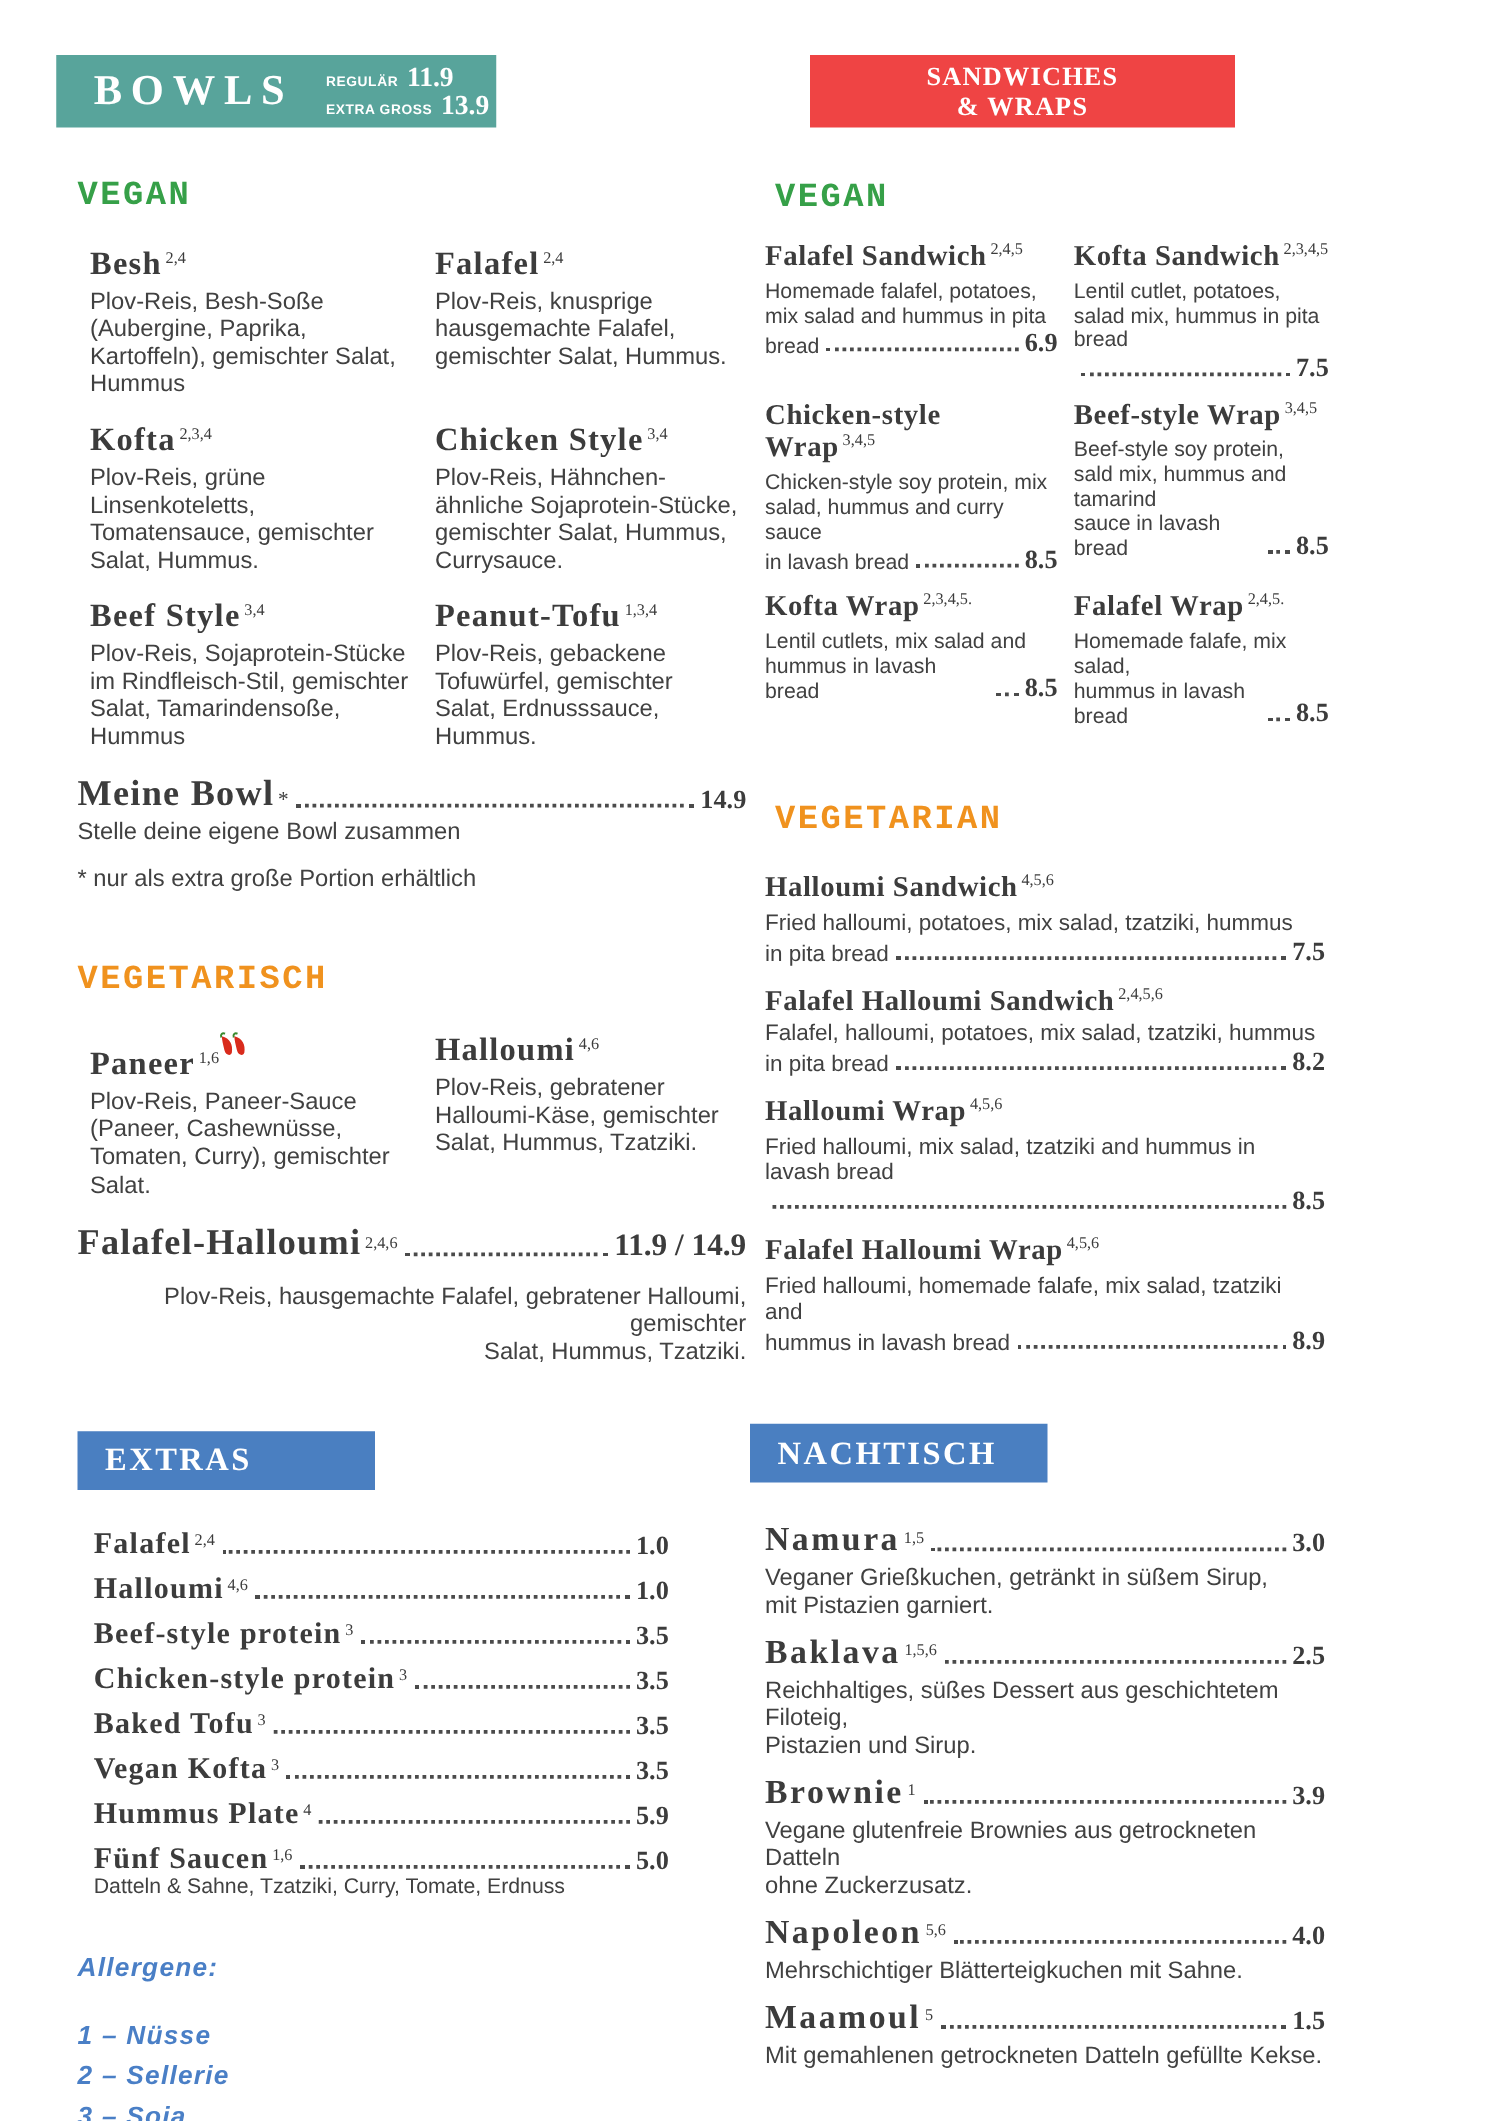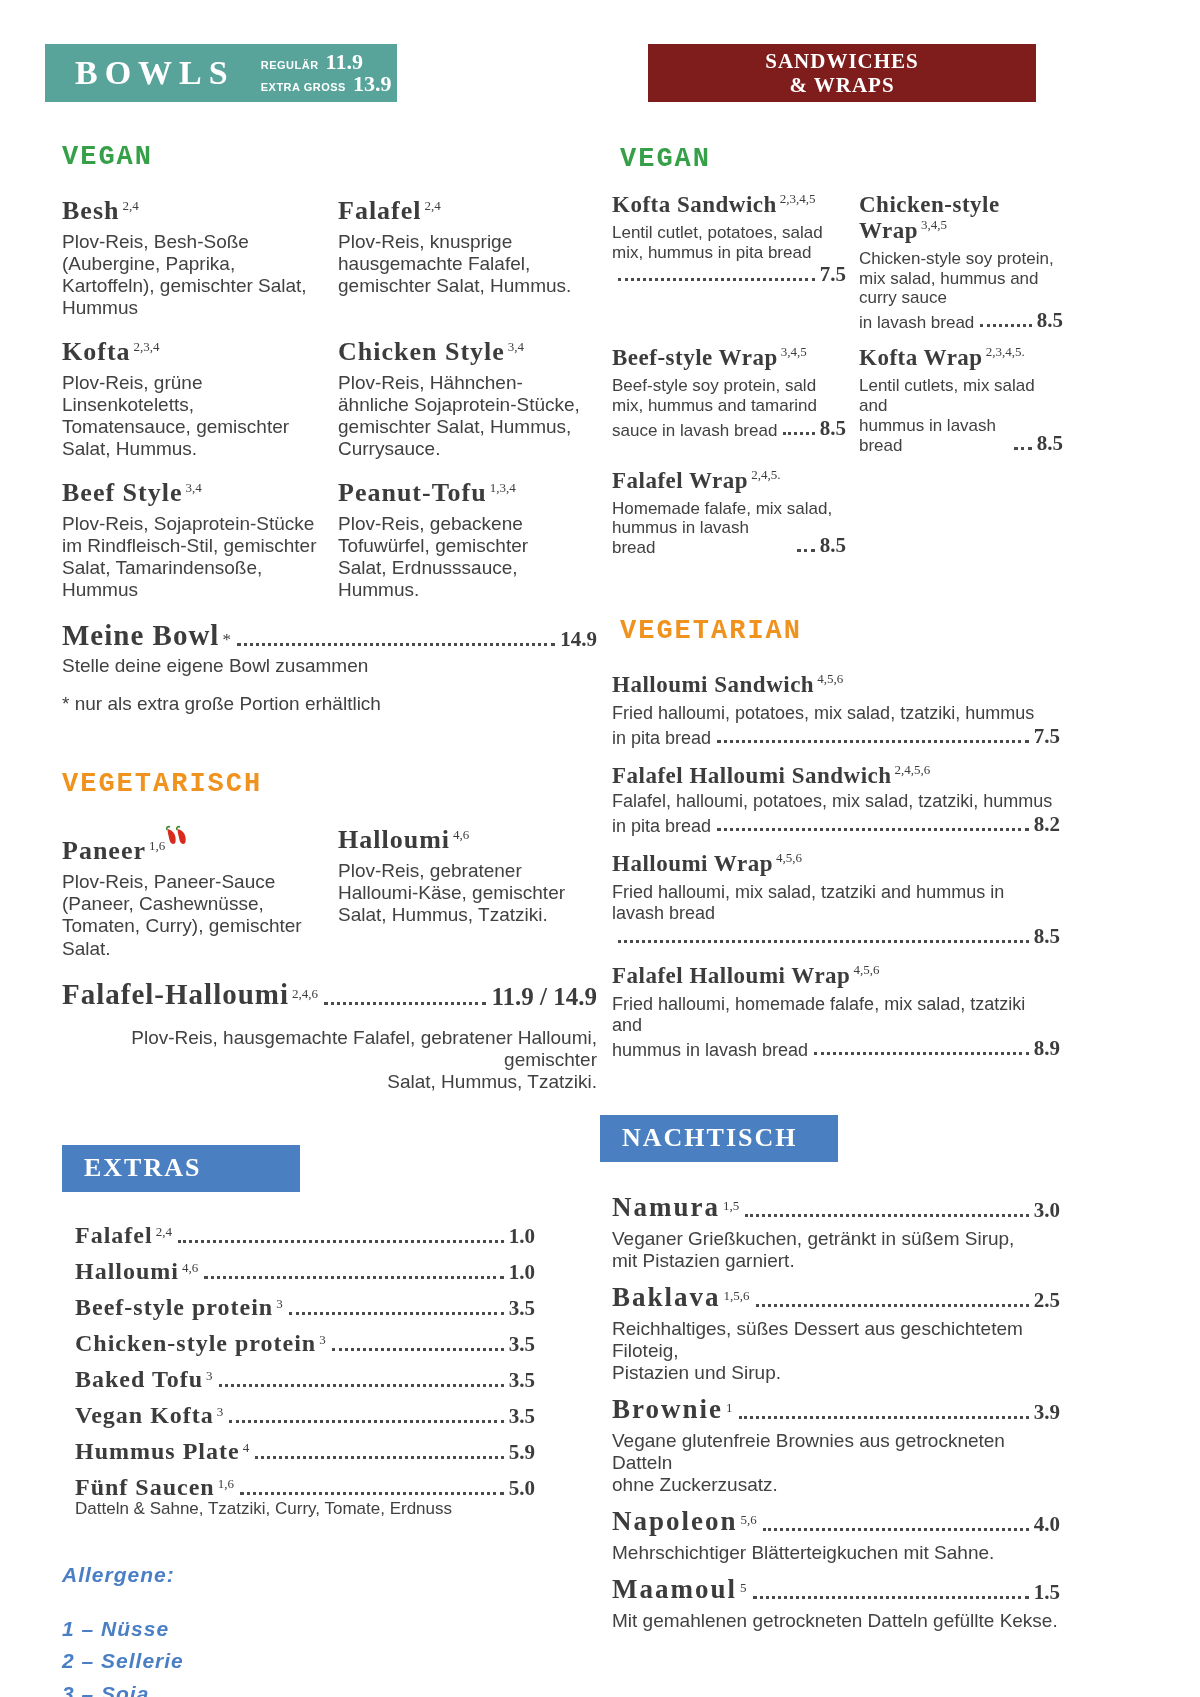--- a/index.html
+++ b/index.html
@@ -10,21 +10,21 @@
   .col-right{left:600px;width:464px;}
 
   
   .banner{color:#fff;font-family:"Liberation Serif", serif;box-sizing:border-box;}
   .banner-bowls{background:#58A49B;width:352px;height:58px;display:flex;align-items:center;padding:0 0 0 30px;}
   .bowls-title{font-size:34px;font-weight:700;letter-spacing:7px;}
   .bowls-sizes{margin-left:26px;display:flex;flex-direction:column;line-height:1.0;}
   .size-row{display:flex;align-items:baseline;gap:7px;}
   .size-label{font-family:"Liberation Sans",sans-serif;font-size:11px;font-weight:700;letter-spacing:.5px;}
   .size-price{font-family:"Liberation Serif",serif;font-size:22px;font-weight:700;}
-  .banner-sw{background:#7f1d1d;width:388px;height:58px;margin-left:48px;display:flex;flex-direction:column;
+  .banner-sw{background:#ef4444;width:340px;height:58px;margin-left:48px;display:flex;flex-direction:column;
              align-items:center;justify-content:center;line-height:1.15;}
   .banner-sw div{font-size:21px;font-weight:700;letter-spacing:1px;}
   .banner-small{background:#4A7FC1;width:238px;height:47px;display:flex;align-items:center;
                 padding-left:22px;font-size:26px;font-weight:700;letter-spacing:2px;}
 
   
   .sec-head{font-family:Liberation Mono, monospace;font-weight:700;font-size:27px;letter-spacing:2px;margin:0;}
   .green{color:#36A048;}
   .orange{color:#F0921E;}
 
@@ -35,21 +35,21 @@
   .sup{font-size:13px;position:relative;top:-9px;margin-left:3px;color:#3c3c3c;letter-spacing:0;font-family:"Liberation Serif",serif;}
   .desc{font-size:19px;line-height:1.16;color:#414141;margin-top:5px;white-space:pre-line;}
   .desc.sw{font-size:17px;}
   .prow,.lrow{display:flex;align-items:flex-end;}
   .dots{flex:1 1 auto;min-width:18px;border-bottom:3px dotted #4b4b4b;margin:0 5px 6px 6px;}
   .price{font-family:"Liberation Serif",serif;font-weight:700;font-size:21px;color:#3c3c3c;white-space:nowrap;}
   .tail{font-size:17px;color:#414141;}
   .tail.wide{font-size:18px;}
 
   .grid2{display:grid;}
-  .grid-bowls{grid-template-columns:276px 256px;margin-left:17px;}
+  .grid-bowls{grid-template-columns:276px 256px;margin-left:27px;}
   .grid-sw{grid-template-columns:238px 208px;column-gap:9px;margin-left:12px;}
   .gcell{margin-bottom:18px;padding-right:14px;box-sizing:border-box;}
   .gcell.swc{margin-bottom:12px;padding-right:4px;}
 
   .chilis{display:inline-flex;margin-left:4px;vertical-align:12px;}
   .chilis svg{margin-left:-7px;}
 
   .note{font-size:19px;color:#414141;}
 
   
@@ -228,20 +228,29 @@
 
     <div class="banner banner-sw">
       <div>SANDWICHES</div>
       <div>&amp; WRAPS</div>
     </div>
 
     <h2 class="sec-head green" style="margin:42px 0 0 20px;">VEGAN</h2>
 
     <div class="grid2 grid-sw" style="margin-top:18px;">
       <div class="gcell swc">
+        <span class="mi-name sw">Falafel Sandwich</span><span class="sup">2,4,5</span>
+        <div class="desc sw">Homemade falafel, potatoes, mix salad and hummus in pita</div>
+        <div class="lrow">
+          <span class="tail">bread</span>
+          <span class="dots"></span>
+          <span class="price">6.9</span>
+        </div>
+      </div>
+      <div class="gcell swc">
         <span class="mi-name sw">Kofta Sandwich</span><span class="sup">2,3,4,5</span>
         <div class="desc sw">Lentil cutlet, potatoes, salad mix, hummus in pita bread</div>
         <div class="lrow">
           <span class="tail"></span>
           <span class="dots"></span>
           <span class="price">7.5</span>
         </div>
       </div>
       <div class="gcell swc">
         <span class="mi-name sw">Chicken-style Wrap</span><span class="sup">3,4,5</span>

